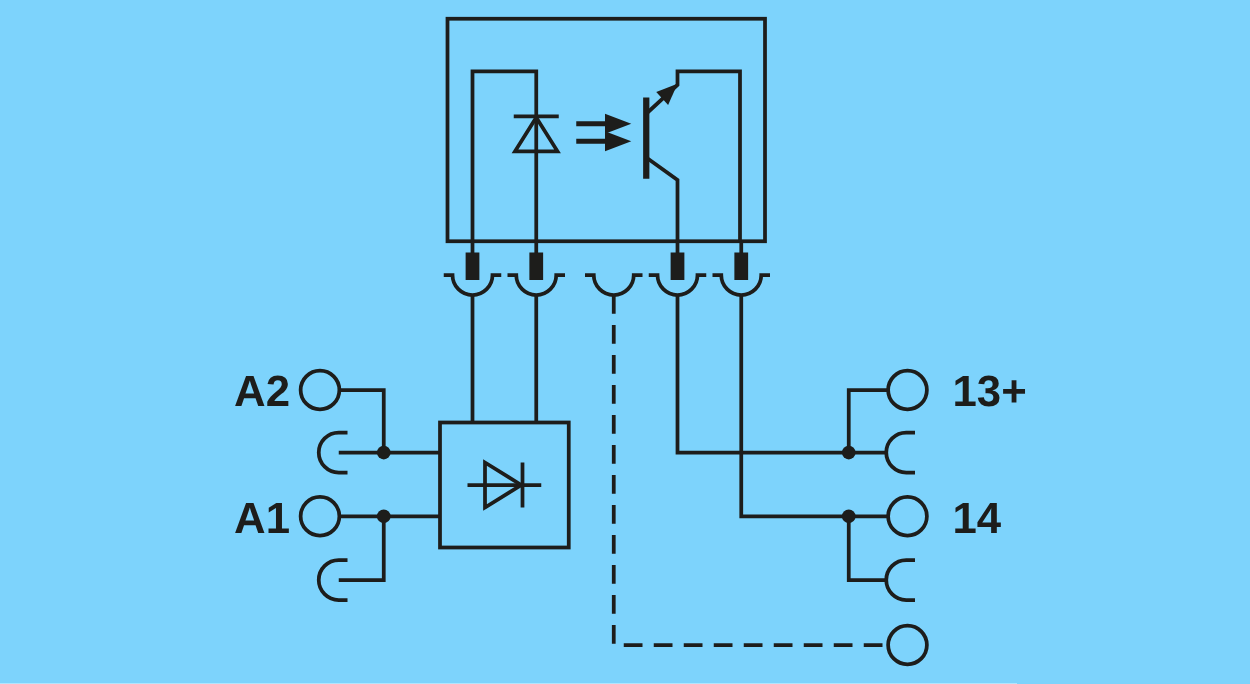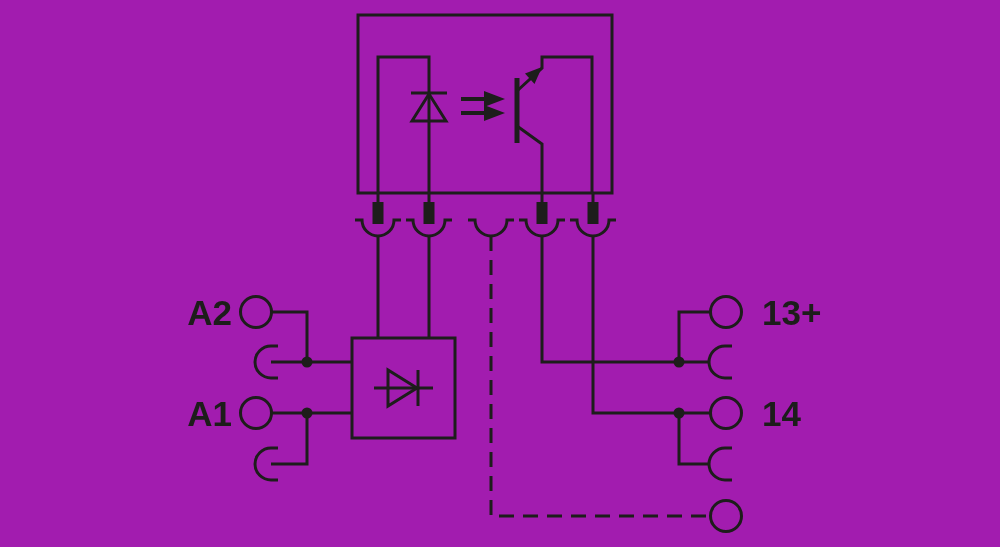--- a/index.html
+++ b/index.html
@@ -4,21 +4,21 @@
 <style>
   html, body {
     margin: 0;
     padding: 0;
     background: #ffffff;
   }
   .stage {
     position: relative;
     width: 1000px;
     height: 547px;
-    background: #a21caf;
+    background: #7dd3fc;
     overflow: hidden;
   }
   svg text {
     font-family: "Liberation Sans", "DejaVu Sans", sans-serif;
     font-weight: bold;
     font-size: 35px;
   }
 </style>
 </head>
 <body bgcolor="#ffffff">

